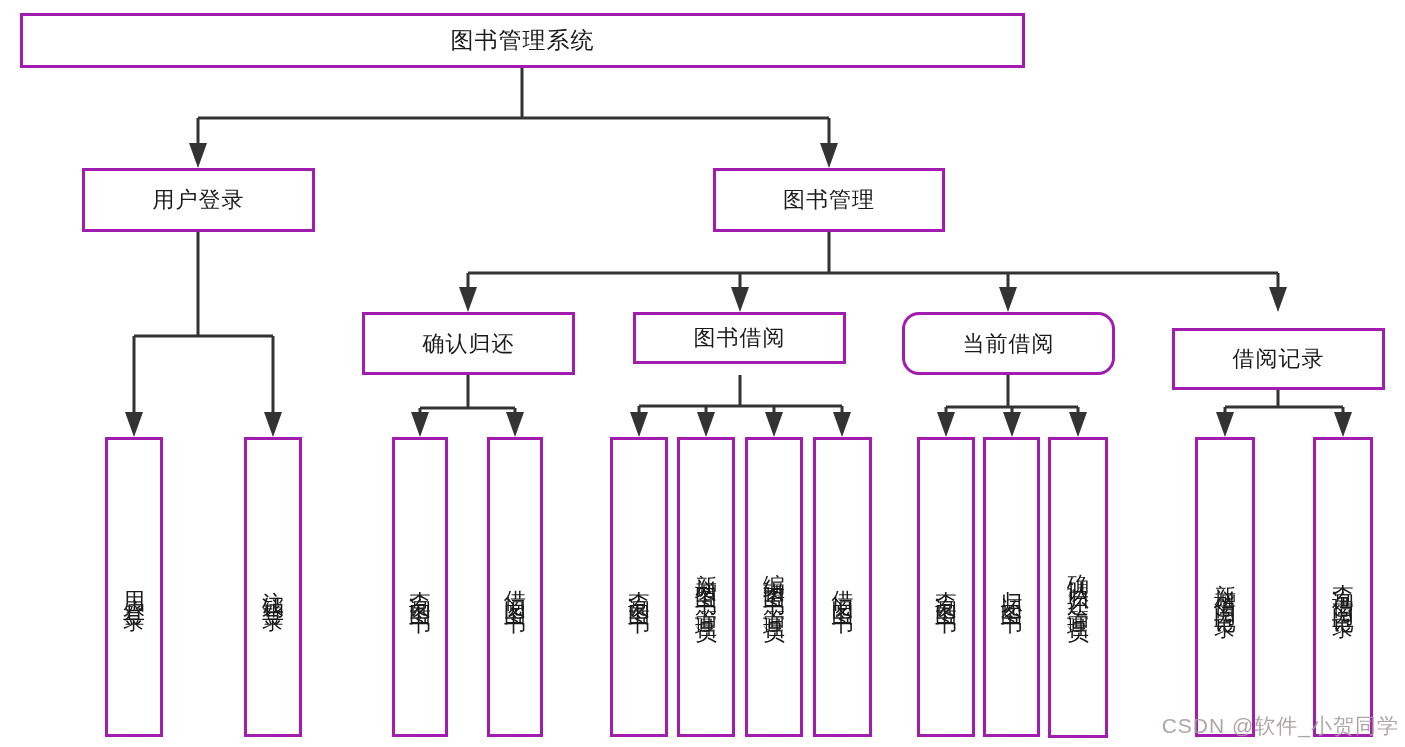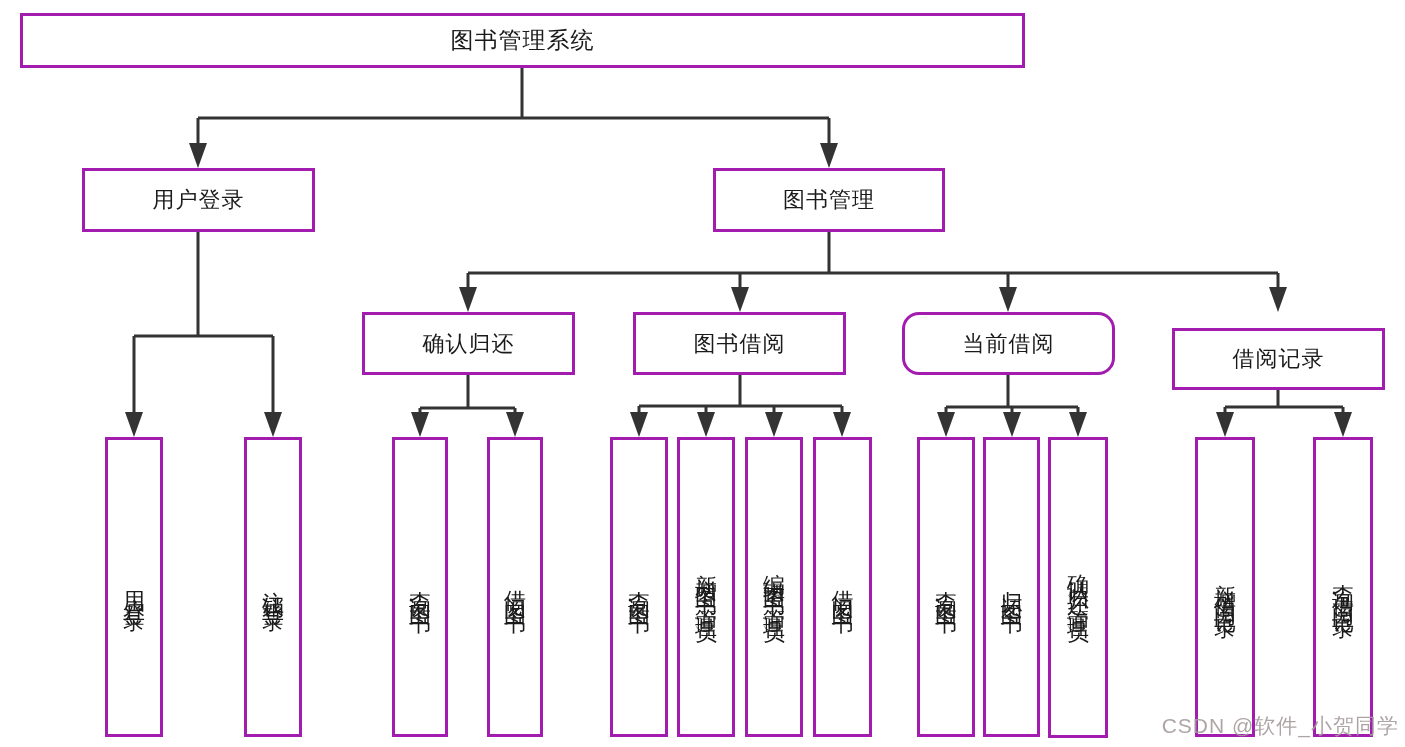--- a/index.html
+++ b/index.html
@@ -101,21 +101,21 @@
   <div class="node" style="left:82px; top:168px; width:233px; height:64px;">
     <span>用户登录</span>
   </div>
   <div class="node" style="left:713px; top:168px; width:232px; height:64px;">
     <span>图书管理</span>
   </div>
 
   <div class="node" style="left:362px; top:312px; width:213px; height:63px;">
     <span>确认归还</span>
   </div>
-  <div class="node" style="left:633px; top:312px; width:213px; height:63px;">
+  <div class="node" style="left:633px; top:312px; width:213px; height:52px;">
     <span>图书借阅</span>
   </div>
   <div class="node" style="left:902px; top:312px; width:213px; height:63px;border-radius:17px;">
     <span>当前借阅</span>
   </div>
   <div class="node" style="left:1172px; top:328px; width:213px; height:62px;">
     <span>借阅记录</span>
   </div>
 
   <div class="node v" style="left:105px; top:437px; width:58px; height:300px;">

